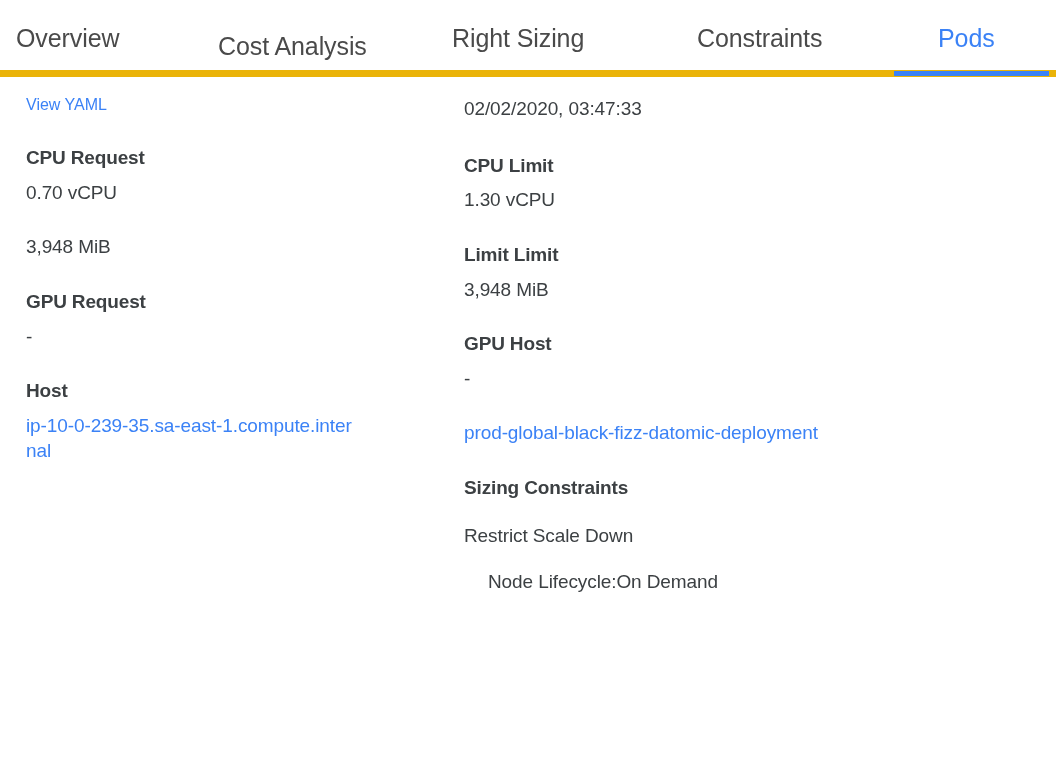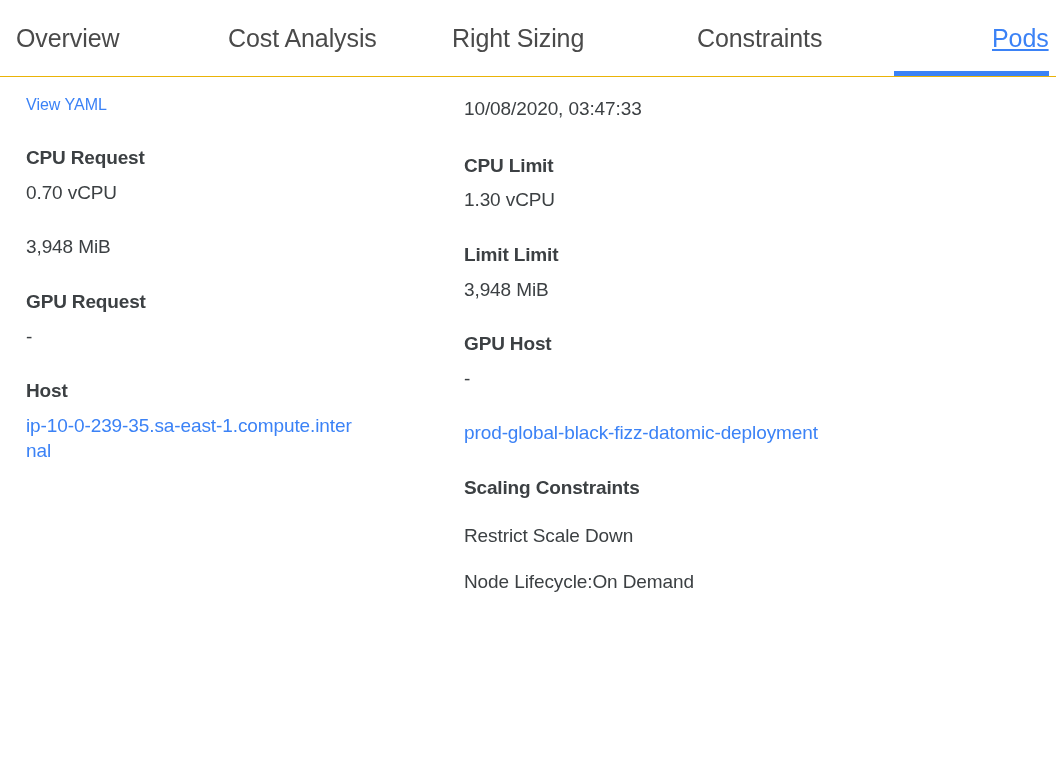--- a/index.html
+++ b/index.html
@@ -13,21 +13,21 @@
     font-family: "Liberation Sans", "DejaVu Sans", sans-serif;
     color: #3c4043;
     overflow: hidden;
     position: relative;
   }
 
   
   .tabbar {
     position: relative;
     height: 77px;
-    border-bottom: 1px solid #eab308;
+    border-bottom: 7px solid #eab308;
     box-sizing: border-box;
   }
   .tab {
     position: absolute;
     top: 0;
     height: 77px;
     display: flex;
     align-items: center;
     font-size: 25px;
     font-weight: 400;
@@ -43,24 +43,24 @@
   }
   .tab-underline {
     position: absolute;
     left: 894px;
     top: 71px;
     width: 155px;
     height: 5px;
     background: #3b82f6;
   }
   #tab-0 { left: 16px; }
-  #tab-1 { left: 228px; }
+  #tab-1 { left: 218px; margin-top: 8px; }
   #tab-2 { left: 452px; }
   #tab-3 { left: 697px; }
-  #tab-4 { left: 992px; text-decoration: underline; }
+  #tab-4 { left: 938px; }
 
   
   .detail {
     position: relative;
     padding-top: 19px;
   }
   .col {
     position: absolute;
     top: 19px;
   }
@@ -103,21 +103,21 @@
 
   
   .constraint-item {
     font-size: 19px;
     font-weight: 400;
     color: #3c4043;
     line-height: 1.35;
     margin: 0 0 21px 0;
     letter-spacing: -0.1px;
   }
-  .constraint-item:last-child { margin-bottom: 0; }
+  .constraint-item:last-child { margin-bottom: 0; margin-left: 24px; }
   .scaling-label { margin-bottom: 22px; }
 </style>
 </head>
 <body>
 
 <div class="tabbar">
   <div class="tab" id="tab-0">Overview</div>
   <div class="tab" id="tab-1">Cost Analysis</div>
   <div class="tab" id="tab-2">Right Sizing</div>
   <div class="tab" id="tab-3">Constraints</div>
@@ -150,21 +150,21 @@
     <div class="field">
       <div class="field-label">Host</div>
       <a class="field-value link" href="#">ip-10-0-239-35.sa-east-1.compute.internal</a>
     </div>
 
   </div>
 
   <div class="col col-right">
 
     <div class="toprow">
-      <div class="field-value">10/08/2020, 03:47:33</div>
+      <div class="field-value">02/02/2020, 03:47:33</div>
     </div>
 
     <div class="field">
       <div class="field-label">CPU Limit</div>
       <div class="field-value">1.30 vCPU</div>
     </div>
 
     <div class="field">
       <div class="field-label">Limit Limit</div>
       <div class="field-value">3,948 MiB</div>
@@ -173,20 +173,20 @@
     <div class="field">
       <div class="field-label">GPU Host</div>
       <div class="field-value">-</div>
     </div>
 
     <div class="field">
       <a class="field-value link" href="#">prod-global-black-fizz-datomic-deployment</a>
     </div>
 
     <div class="field">
-      <div class="field-label scaling-label">Scaling Constraints</div>
+      <div class="field-label scaling-label">Sizing Constraints</div>
       <div class="constraint-item">Restrict Scale Down</div>
       <div class="constraint-item">Node Lifecycle:On Demand</div>
     </div>
 
   </div>
 
 </div>
 
 </body></html>

